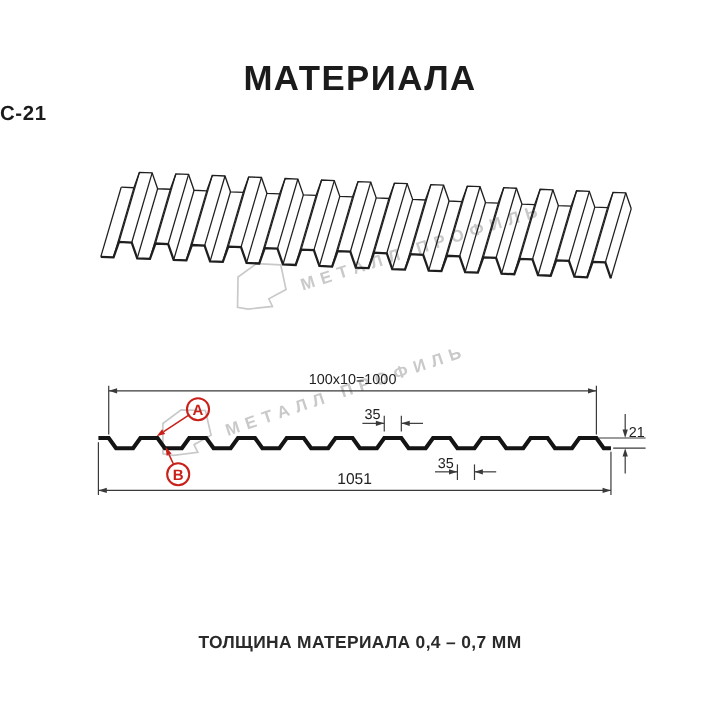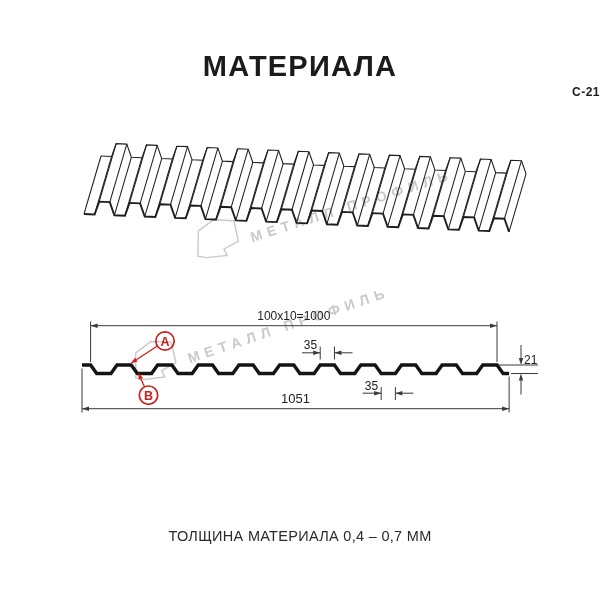--- a/index.html
+++ b/index.html
@@ -1,23 +1,23 @@
 <!DOCTYPE html>
 <html><head>
 <meta charset="utf-8">
 <style>
   html,body{margin:0;padding:0;background:#ffffff;}
   body{width:600px;height:600px;position:relative;overflow:hidden;
        font-family:"Liberation Sans",sans-serif;}
   .title{position:absolute;top:52px;left:0;width:600px;text-align:center;
          font-size:29px;font-weight:bold;letter-spacing:1.2px;color:#1b1b1b;line-height:1;}
-  .subtitle{position:absolute;top:86px;left:0;width:600px;text-align:right;
-         font-size:12px;font-weight:600;letter-spacing:0.5px;color:#1b1b1b;line-height:1;}
+  .subtitle{position:absolute;top:86px;left:0;width:600px;text-align:left;
+         font-size:17px;font-weight:600;letter-spacing:0.5px;color:#1b1b1b;line-height:1;}
   .footer{position:absolute;top:529px;left:0;width:600px;text-align:center;
-         font-size:14.5px;font-weight:normal;letter-spacing:0.3px;color:#2a2a2a;line-height:1;}
+         font-size:14.5px;font-weight:bold;letter-spacing:0.3px;color:#2a2a2a;line-height:1;}
   svg#canvas{position:absolute;left:0;top:0;}
   .wm-shape{fill:none;stroke:#c9c9c9;stroke-width:1.4;}
   .wm-text{font-size:14px;font-weight:bold;letter-spacing:5.5px;fill:#c9c9c9;}
   .dim-text{font-size:12px;fill:#222222;}
   .dim-text-lg{font-size:13px;fill:#222222;}
   .marker-circle{fill:none;stroke:#c9201a;stroke-width:1.7;}
   .marker-text{font-size:12.5px;font-weight:600;fill:#c9201a;}
   .marker-leader{stroke:#c9201a;stroke-width:1.3;fill:none;}
   .marker-arrow{fill:#c9201a;}
 </style>

